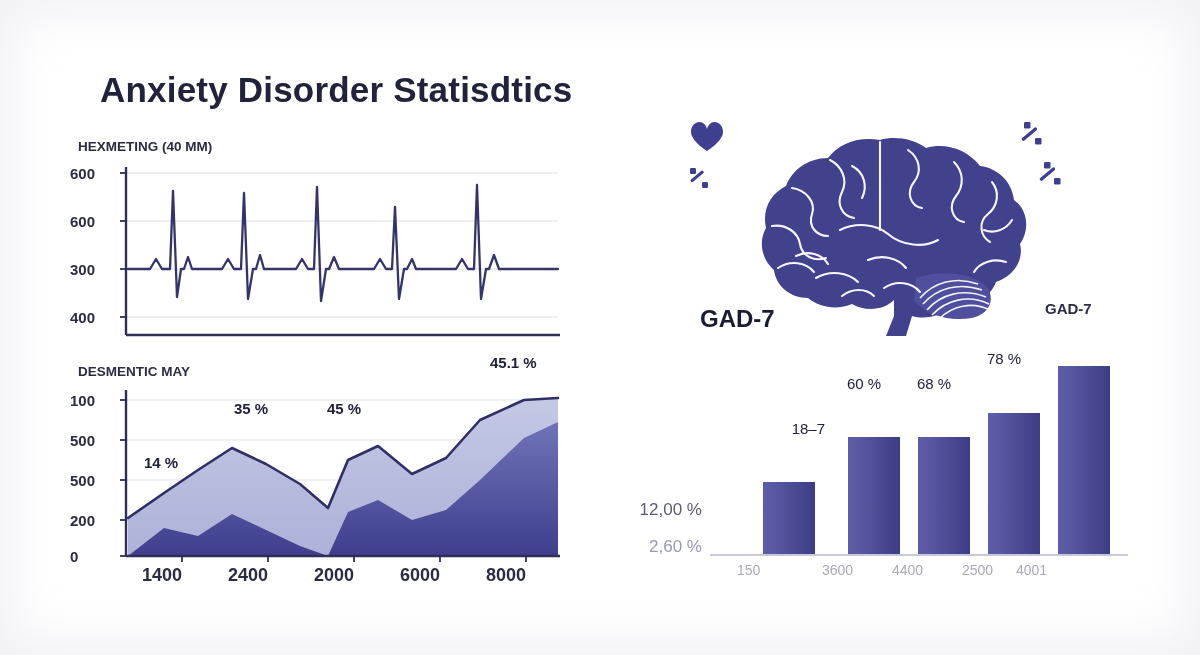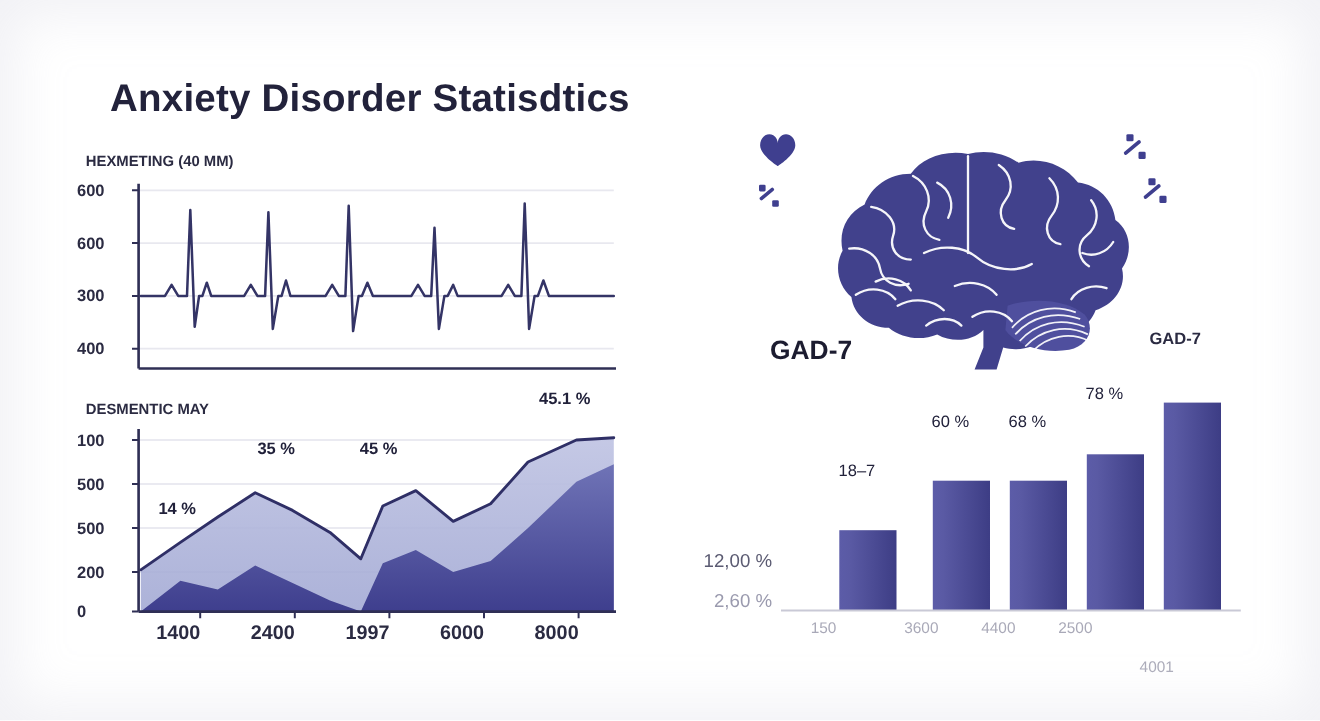--- a/index.html
+++ b/index.html
@@ -220,21 +220,21 @@
       <line x1="104" y1="196" x2="104" y2="202" stroke="#2f2f55" stroke-width="1.8"></line>
       <line x1="190" y1="196" x2="190" y2="202" stroke="#2f2f55" stroke-width="1.8"></line>
       <line x1="276" y1="196" x2="276" y2="202" stroke="#2f2f55" stroke-width="1.8"></line>
       <line x1="362" y1="196" x2="362" y2="202" stroke="#2f2f55" stroke-width="1.8"></line>
       <line x1="448" y1="196" x2="448" y2="202" stroke="#2f2f55" stroke-width="1.8"></line>
     </svg>
 
     
     <div class="tick-x" style="left:64px; top:205px; width:80px;">1400</div>
     <div class="tick-x" style="left:150px; top:205px; width:80px;">2400</div>
-    <div class="tick-x" style="left:236px; top:205px; width:80px;">1997</div>
+    <div class="tick-x" style="left:236px; top:205px; width:80px;">2000</div>
     <div class="tick-x" style="left:322px; top:205px; width:80px;">6000</div>
     <div class="tick-x" style="left:408px; top:205px; width:80px;">8000</div>
   </div>
 
   <div id="right-panel">
 
     <svg width="420" height="230" viewBox="0 0 420 230" style="position:absolute; left:40px; top:10px;">
 
       <path fill="#3f3f8f" d="M43,22 C43,14 36,10 31,13 C28,15 27,18 27,20
                C27,18 26,15 23,13 C18,10 11,14 11,22
@@ -322,29 +322,29 @@
 
       <rect x="113" y="157" width="52" height="73" fill="url(#gradBar)"></rect>
       <rect x="198" y="112" width="52" height="118" fill="url(#gradBar)"></rect>
       <rect x="268" y="112" width="52" height="118" fill="url(#gradBar)"></rect>
       <rect x="338" y="88" width="52" height="142" fill="url(#gradBar)"></rect>
       <rect x="408" y="41" width="52" height="189" fill="url(#gradBar)"></rect>
 
       <line x1="60" y1="230" x2="478" y2="230" stroke="#c9c9d6" stroke-width="2"></line>
     </svg>
 
-    <div class="bar-value" style="left:93px; top:320px; width:92px;">18–7</div>
+    <div class="bar-value" style="left:93px; top:320px; width:92px;text-align:right;">18–7</div>
     <div class="bar-value" style="left:178px; top:275px; width:92px;">60 %</div>
     <div class="bar-value" style="left:248px; top:275px; width:92px;">68 %</div>
     <div class="bar-value" style="left:318px; top:250px; width:92px;">78 %</div>
 
     <div class="tick-y-right" style="left:-18px; top:400px; width:80px;">12,00 %</div>
     <div class="tick-y-right faint" style="left:-18px; top:437px; width:80px;">2,60 %</div>
 
     <div class="tick-x-right" style="left:97px; top:462px; width:84px;">150</div>
     <div class="tick-x-right" style="left:182px; top:462px; width:84px;">3600</div>
     <div class="tick-x-right" style="left:252px; top:462px; width:84px;">4400</div>
     <div class="tick-x-right" style="left:322px; top:462px; width:84px;">2500</div>
-    <div class="tick-x-right" style="left:396px; top:462px; width:84px;margin-top:36px;">4001</div>
+    <div class="tick-x-right" style="left:376px; top:462px; width:84px;">4001</div>
   </div>
 
   <div id="vignette"></div>
 </div>
 
 </body></html>

